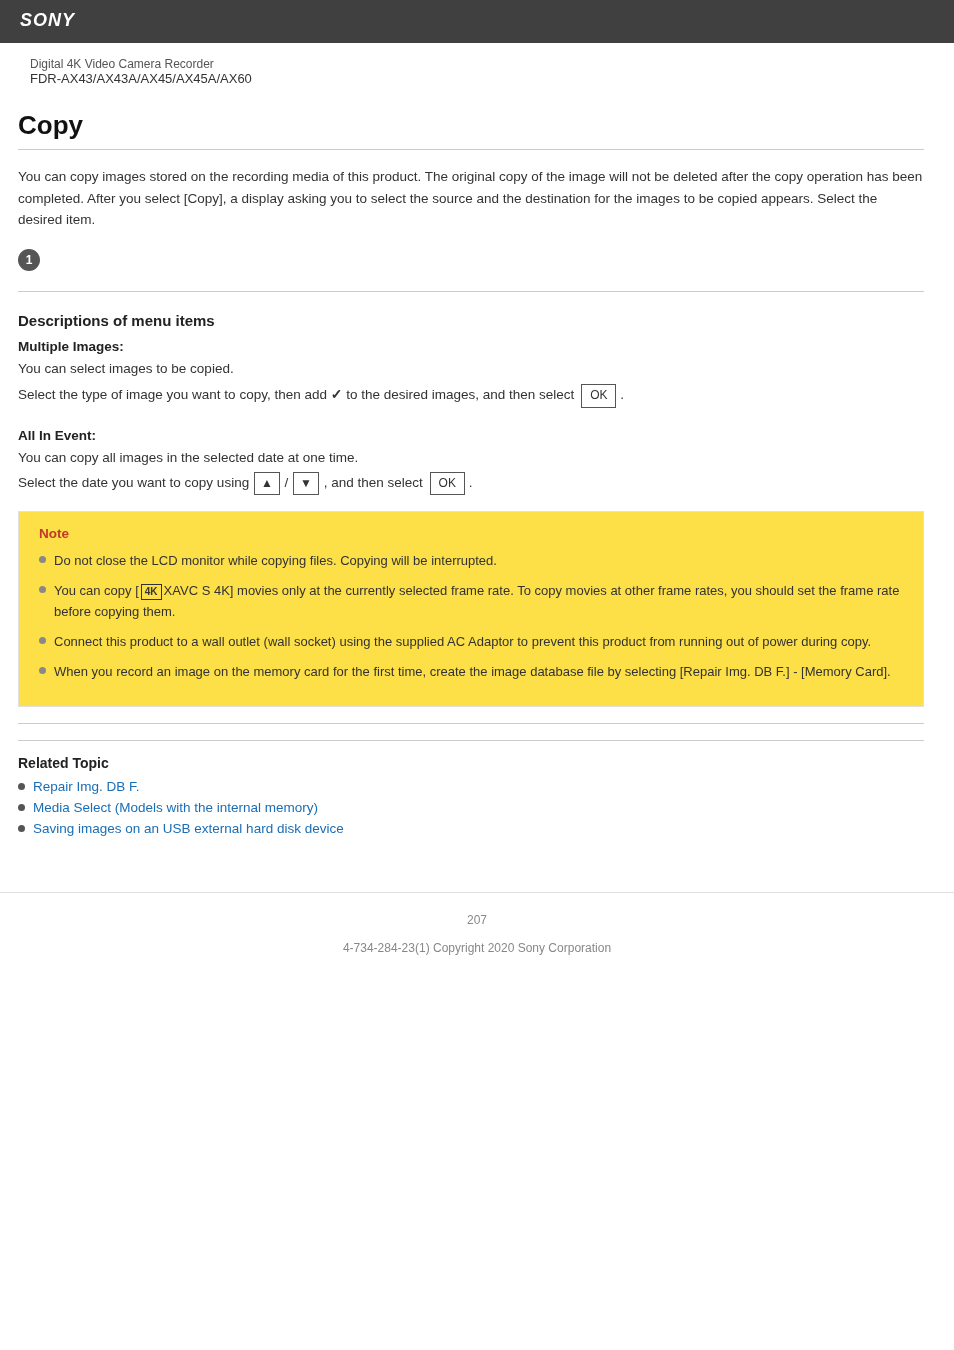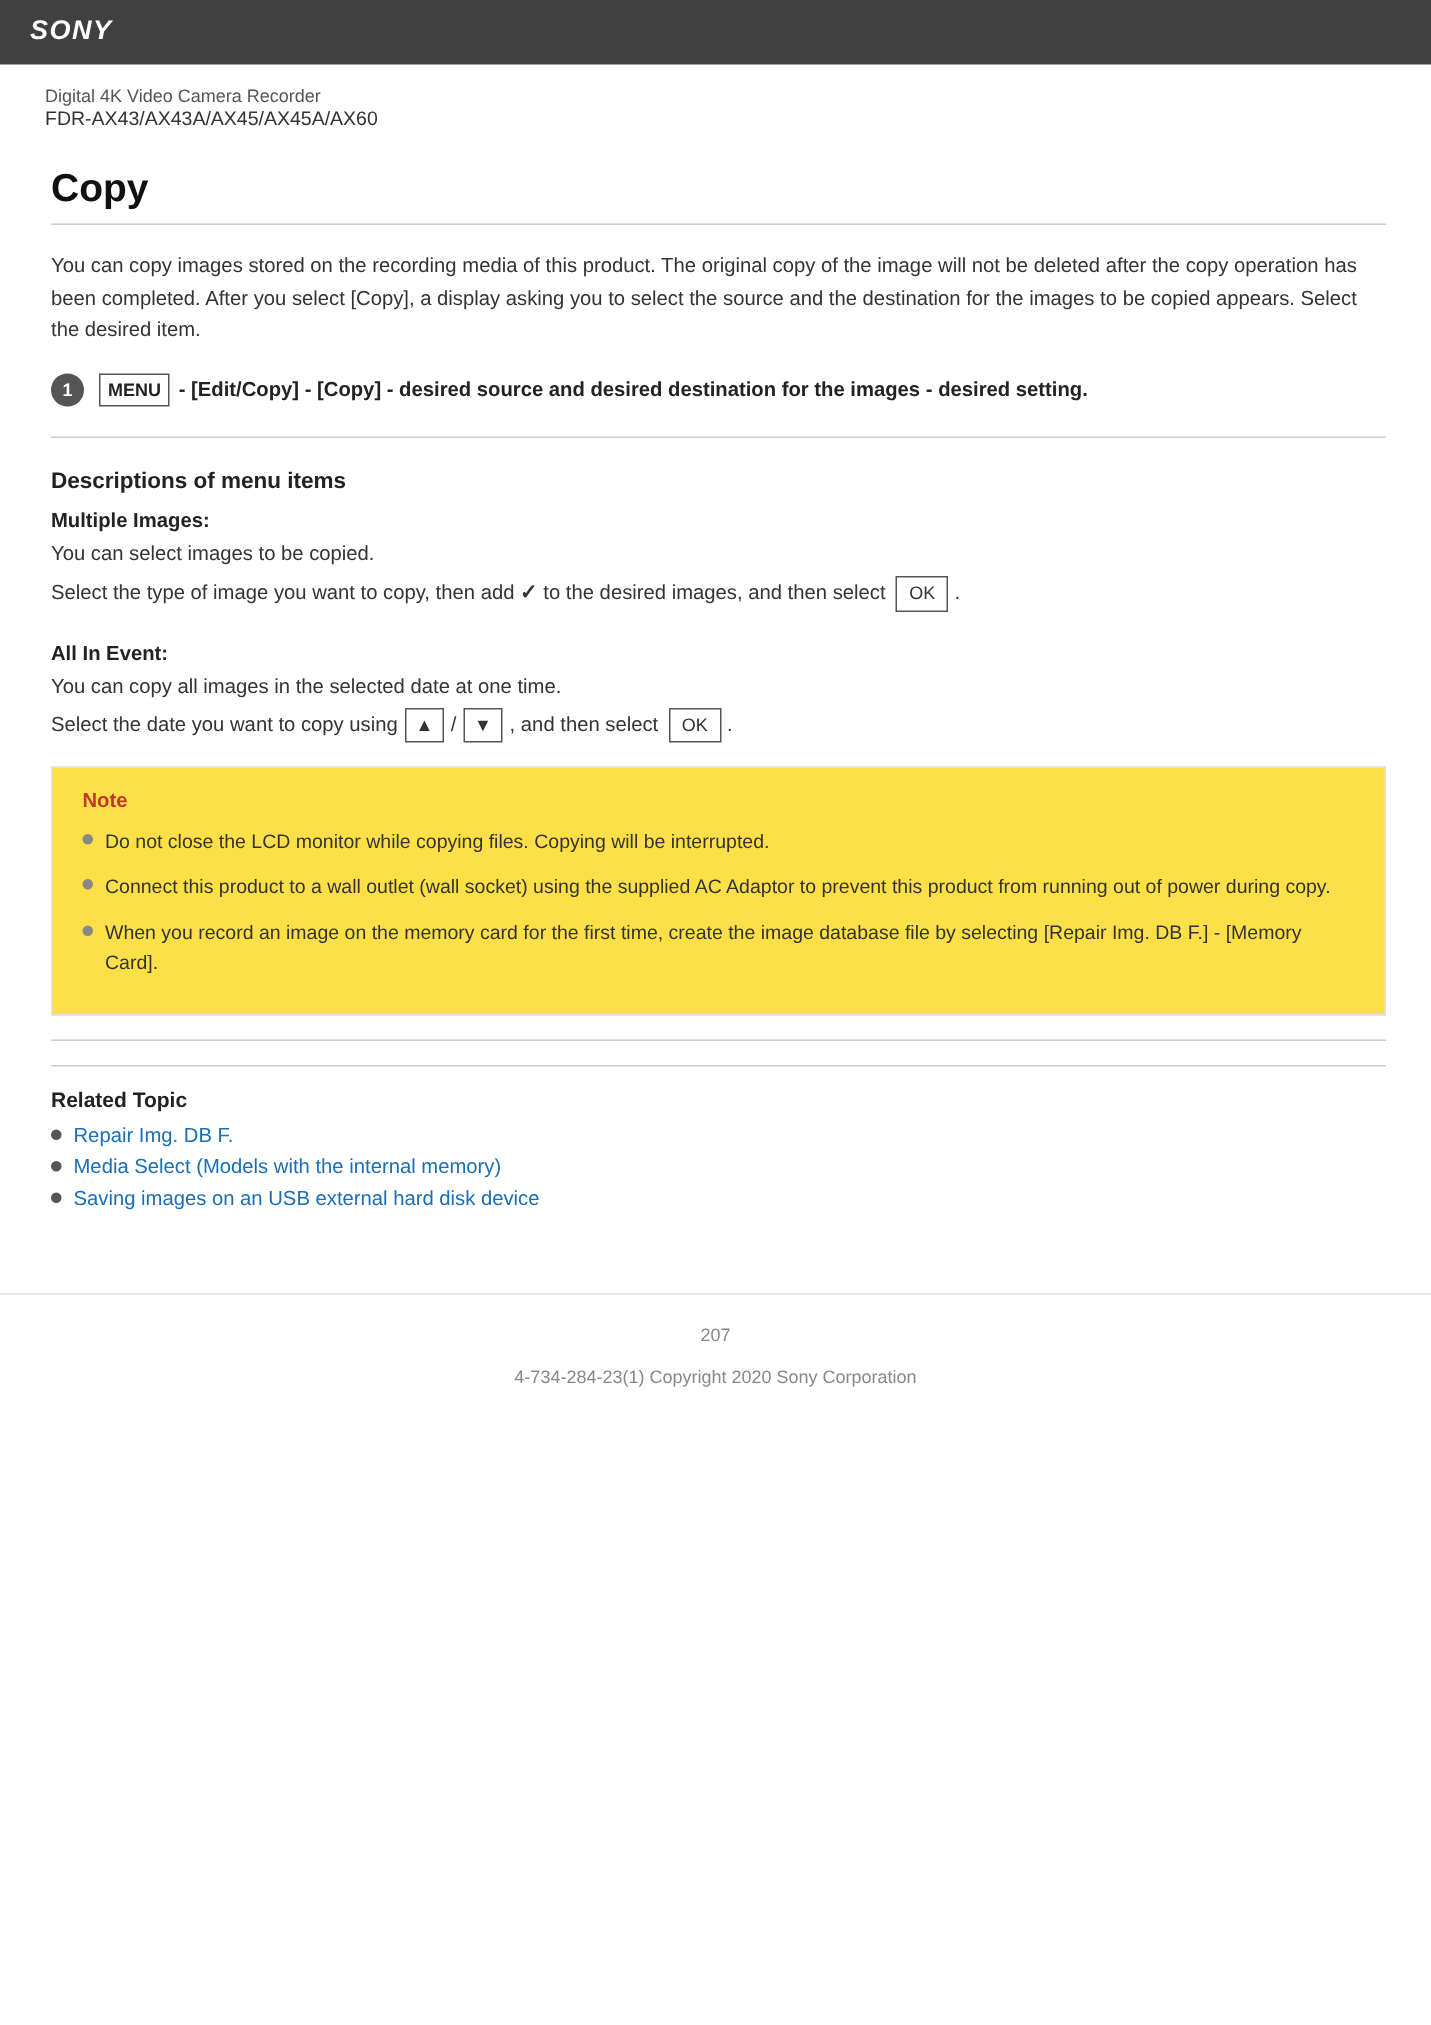--- a/index.html
+++ b/index.html
@@ -40,21 +40,21 @@
       color: #555;
     }
     .breadcrumb-model {
       font-size: 13px;
       color: #333;
       font-weight: normal;
     }
 
     
     .main-content {
-      padding: 10px 30px 20px 34px;
+      padding: 10px 30px 20px 18px;
     }
 
     
     .page-title {
       font-size: 26px;
       font-weight: bold;
       color: #111;
       padding: 10px 0 8px 0;
       border-bottom: 1px solid #ccc;
       margin-bottom: 16px;
@@ -260,24 +260,20 @@
 
   
   <div class="page-title">Copy</div>
 
   
   <div class="intro-text">You can copy images stored on the recording media of this product. The original copy of the image will not be deleted after the copy operation has been completed. After you select [Copy], a display asking you to select the source and the destination for the images to be copied appears. Select the desired item.</div>
 
   
   <div class="step-block">
     <div class="step-number">1</div>
-    <div class="step-text">
-      <span class="menu-box">MENU</span>
-      <strong> - [Edit/Copy] - [Copy] - desired source and desired destination for the images - desired setting.</strong>
-    </div>
   </div>
 
   <hr class="divider">
 
   
   <div class="section-heading">Descriptions of menu items</div>
 
   
   <div class="sub-heading">Multiple Images:</div>
   <div class="para-text">You can select images to be copied.</div>
@@ -306,20 +302,26 @@
 
   
   <div class="note-block">
     <div class="note-title">Note</div>
 
     <div class="note-item">
       <div class="note-dot"></div>
       <span>Do not close the LCD monitor while copying files. Copying will be interrupted.</span>
     </div>
 
+    <div class="note-item">
+      <div class="note-dot"></div>
+      <span>
+        You can copy [<span class="badge-4k">4K</span>XAVC S 4K] movies only at the currently selected frame rate. To copy movies at other frame rates, you should set the frame rate before copying them.
+      </span>
+    </div>
 
     <div class="note-item">
       <div class="note-dot"></div>
       <span>Connect this product to a wall outlet (wall socket) using the supplied AC Adaptor to prevent this product from running out of power during copy.</span>
     </div>
 
     <div class="note-item">
       <div class="note-dot"></div>
       <span>When you record an image on the memory card for the first time, create the image database file by selecting [Repair Img. DB F.] - [Memory Card].</span>
     </div>

